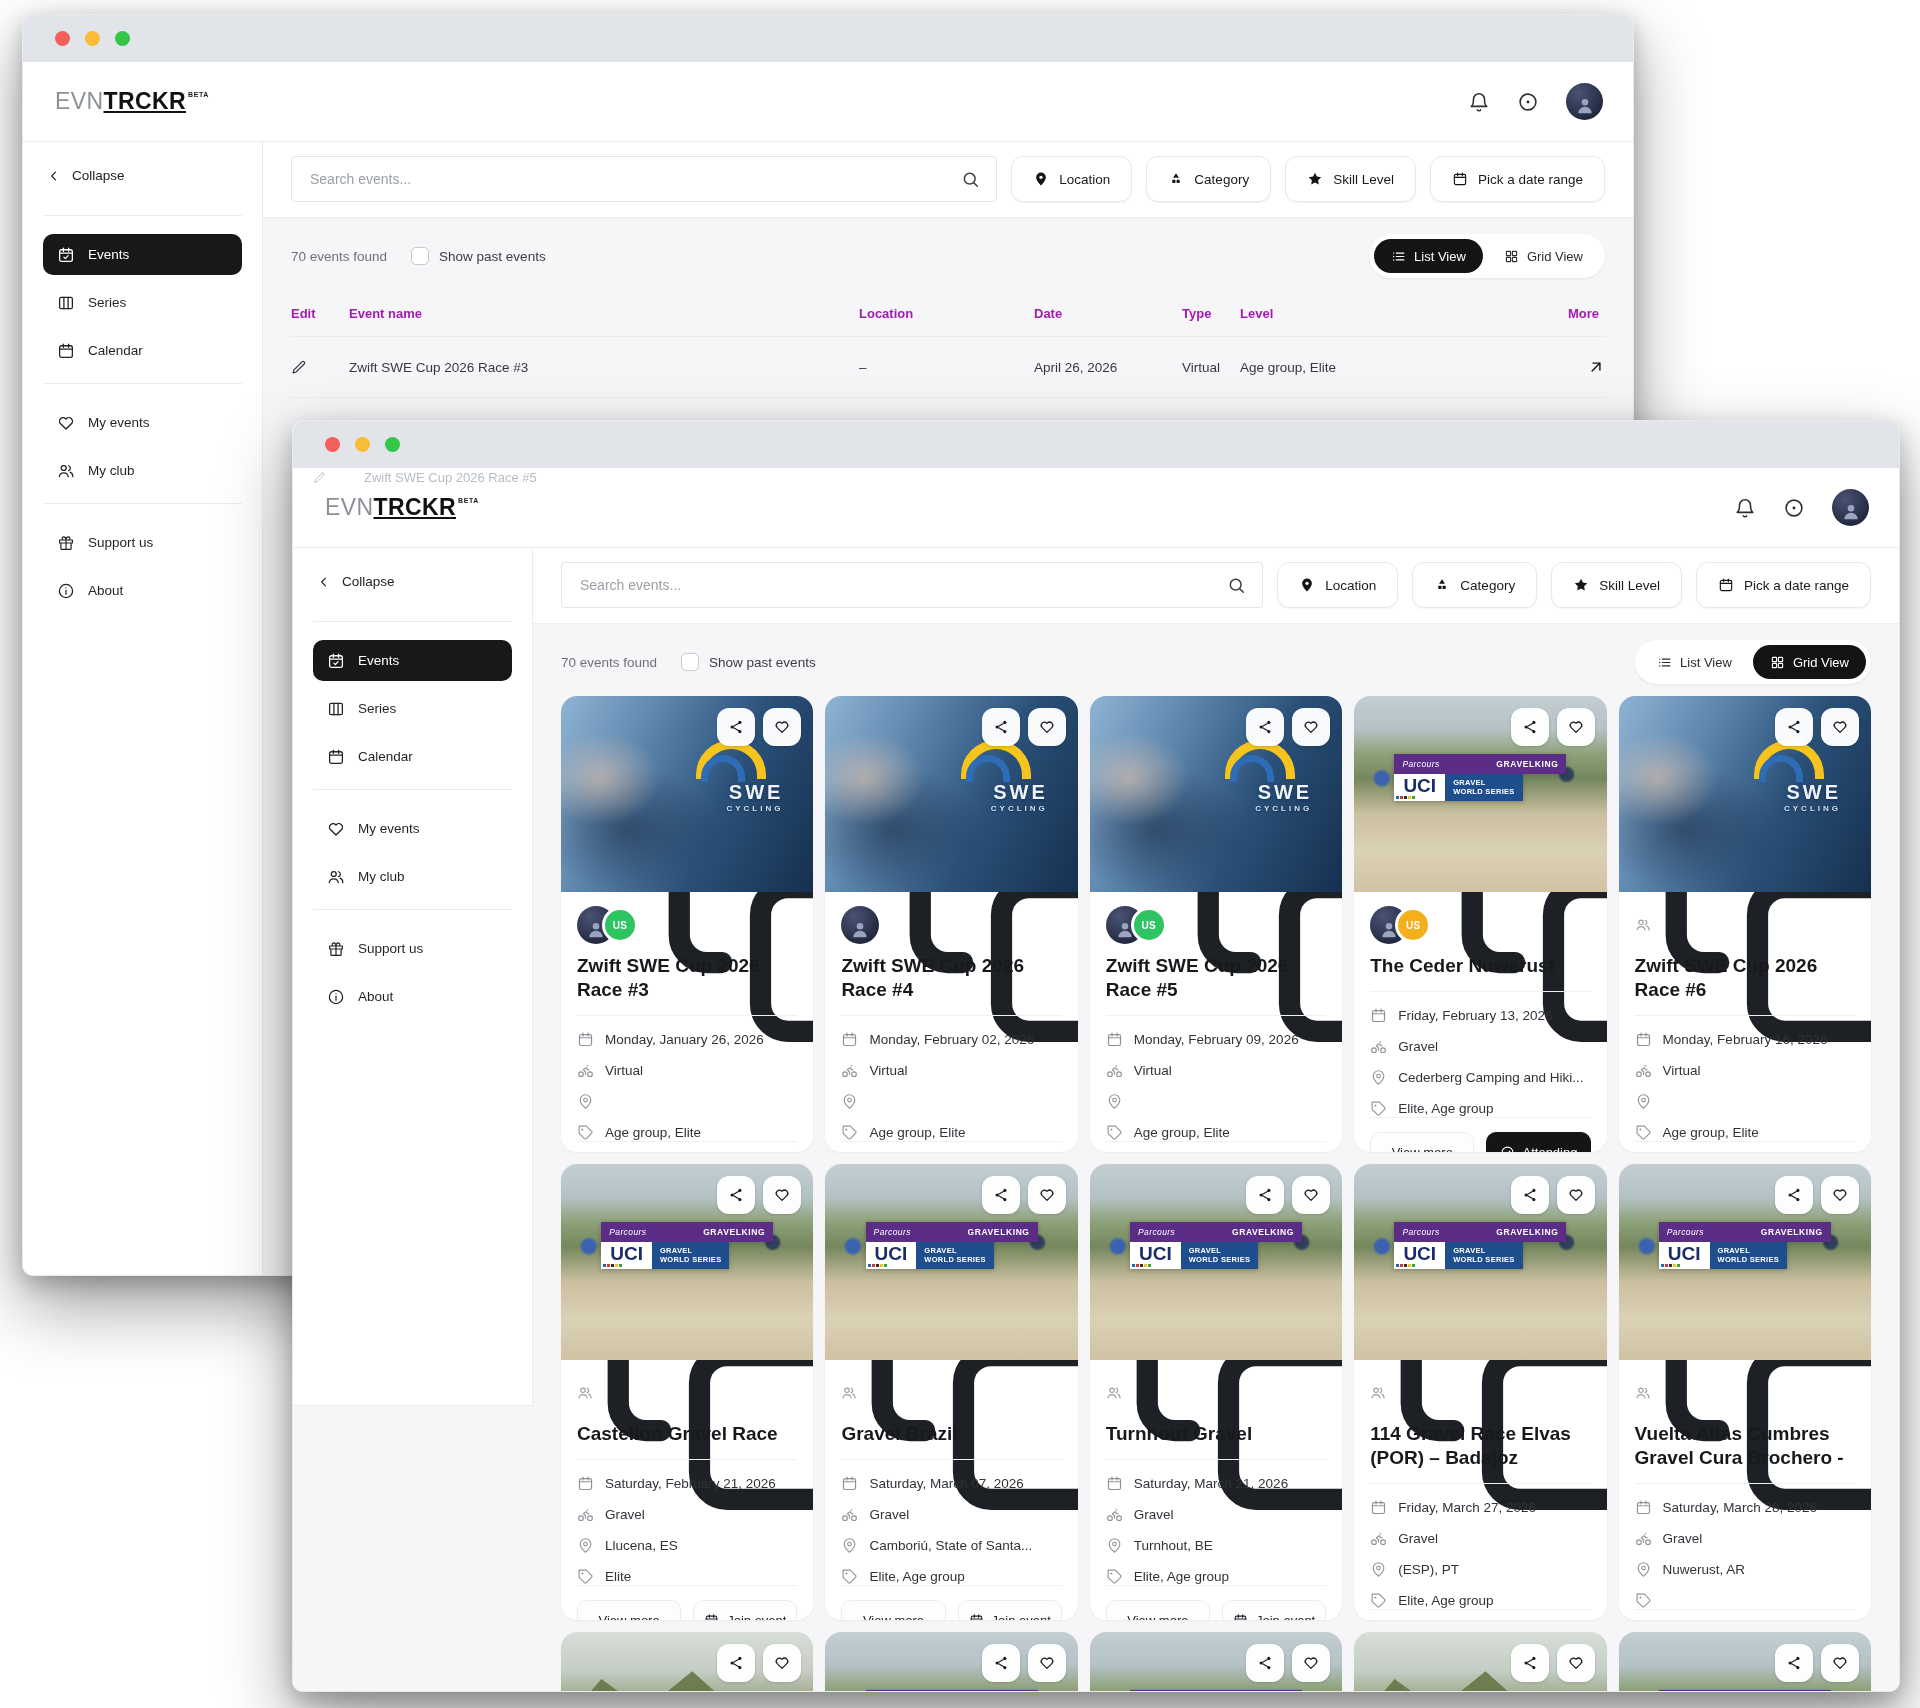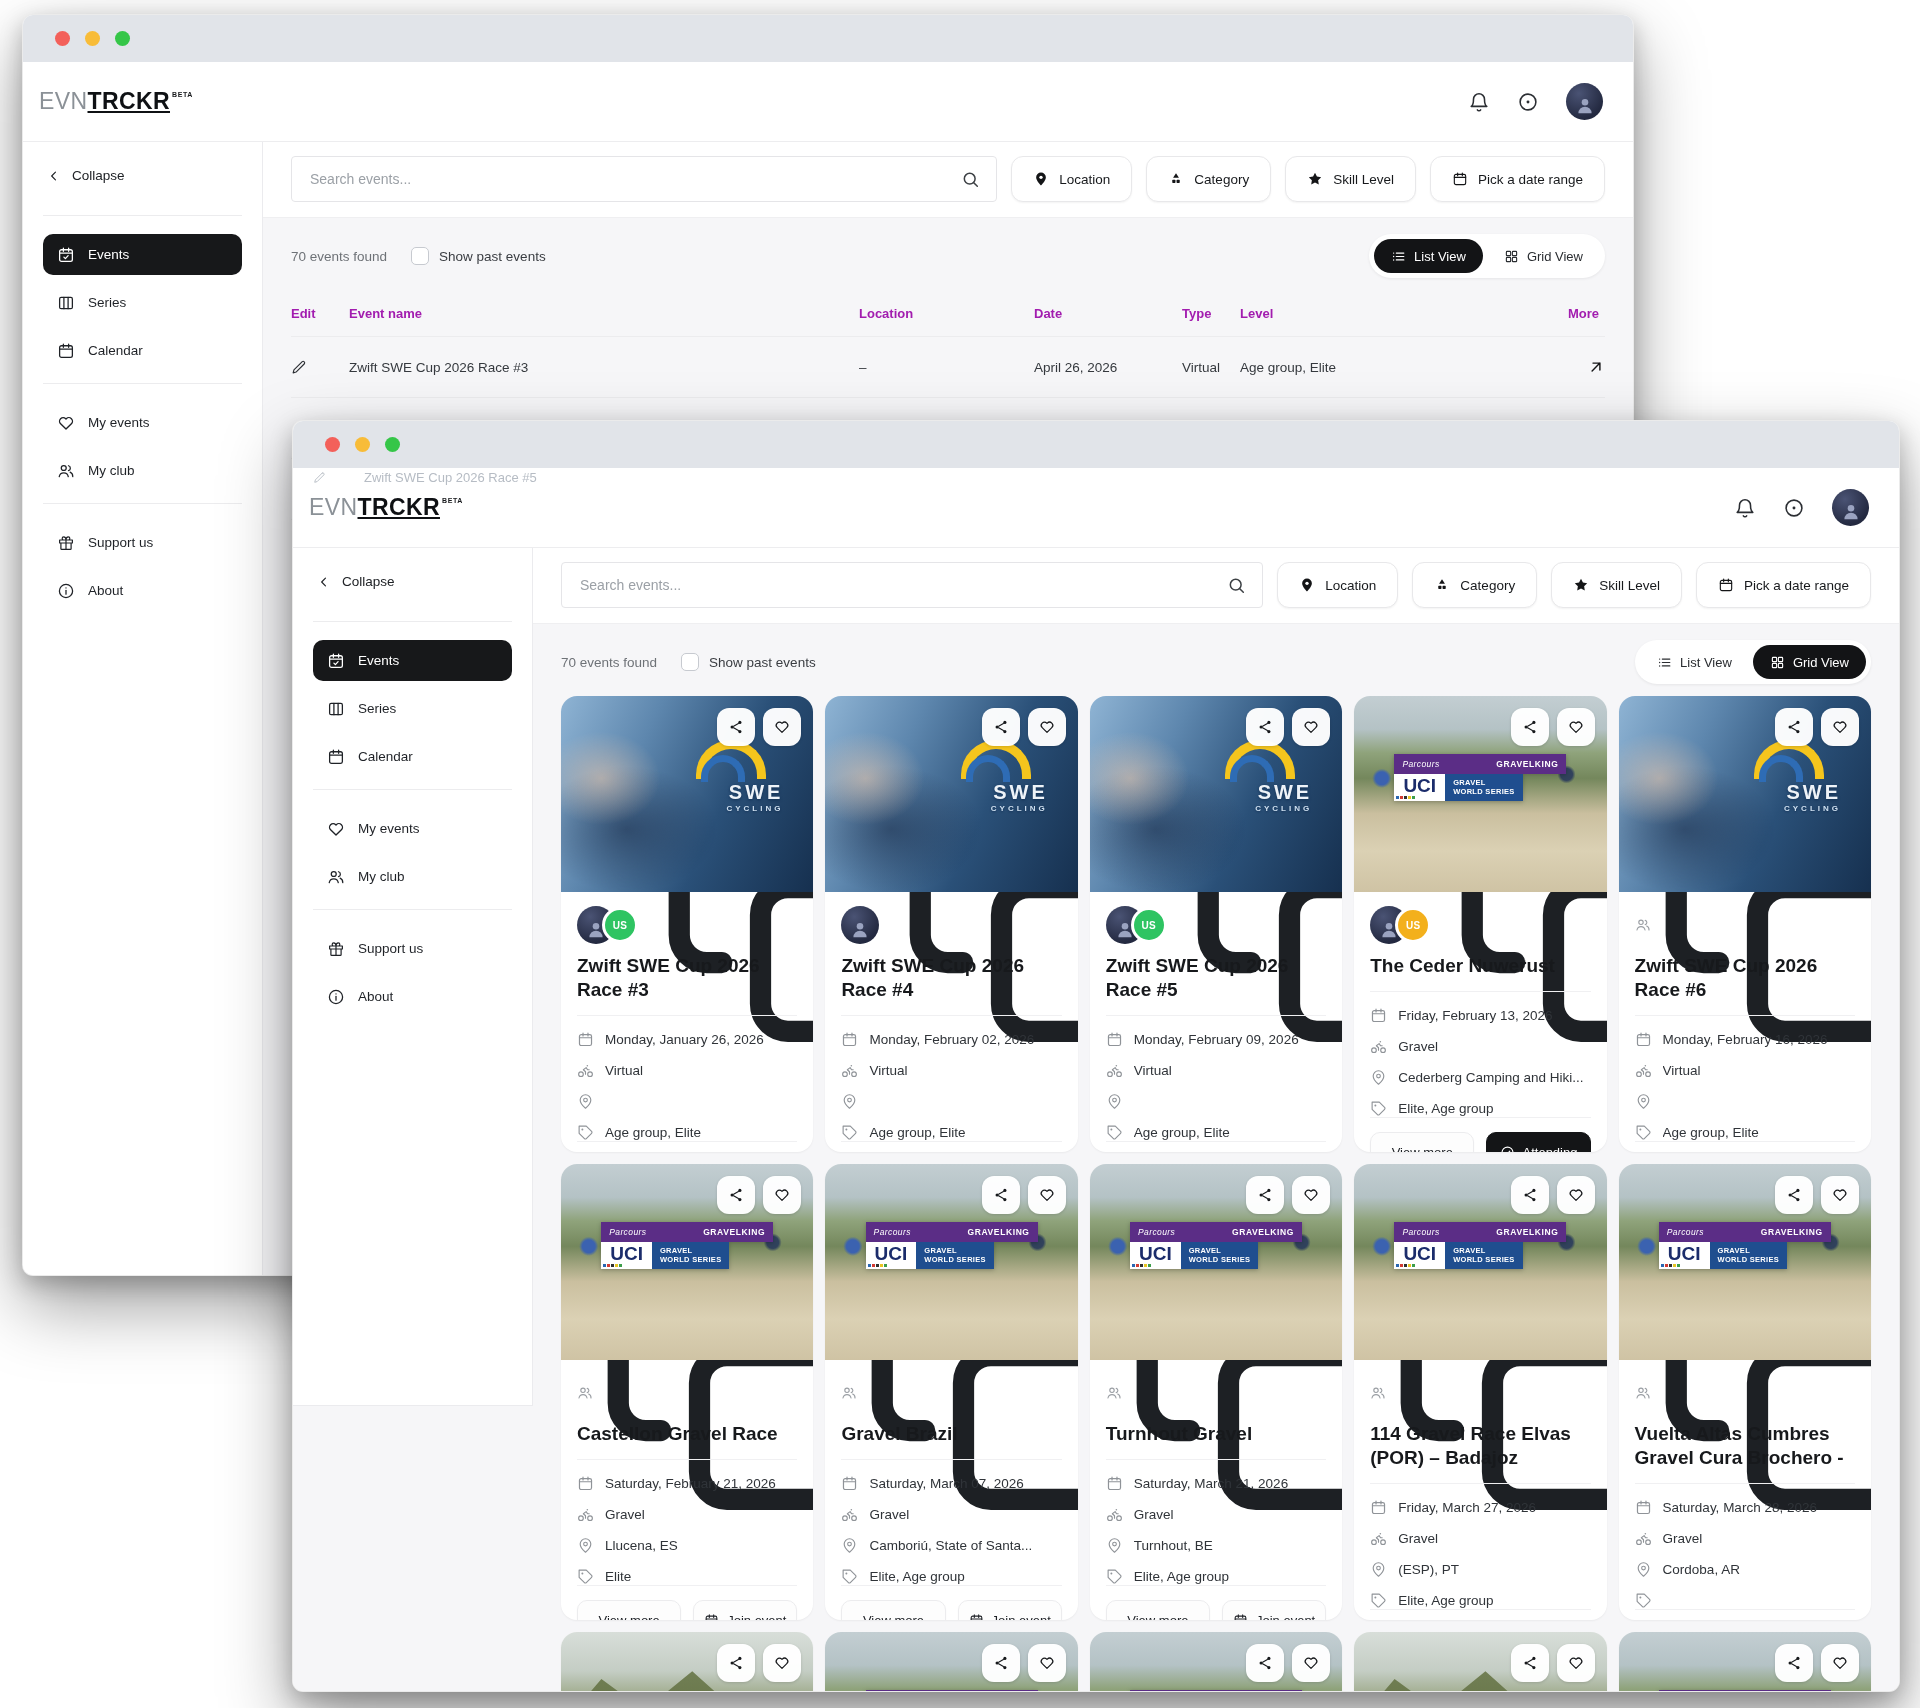--- a/index.html
+++ b/index.html
@@ -15,21 +15,21 @@
     box-shadow:0 30px 70px rgba(0,0,0,.38),0 8px 22px rgba(0,0,0,.22);
     border:1px solid rgba(0,0,0,.08);
     display:flex;flex-direction:column;box-sizing:border-box;
   }
   #win-back{left:22px;top:14px;width:1612px;height:1262px;z-index:1;}
   #win-front{left:292px;top:420px;width:1608px;height:1272px;z-index:2;}
   .titlebar{height:47px;flex:0 0 auto;background:#e1e4e9;display:flex;align-items:center;padding-left:32px;gap:15px;}
   .tl{width:15px;height:15px;border-radius:50%;border:none;padding:0;}
   .tl.red{background:#f3605a}.tl.yellow{background:#f8bc38}.tl.green{background:#35c648}
   .appbar{height:79px;flex:0 0 auto;background:#fff;border-bottom:1px solid #ededef;
-    display:flex;align-items:center;justify-content:space-between;padding:0 30px 0 16px;position:relative;}
+    display:flex;align-items:center;justify-content:space-between;padding:0 30px 0 32px;position:relative;}
   .logo{font-size:23px;letter-spacing:.4px;display:flex;align-items:flex-start;}
   .lg-light{color:#8b9197;font-weight:400;}
   .lg-bold{color:#0f1114;font-weight:800;text-decoration:underline;}
   .lg-sup{font-size:7px;font-weight:700;letter-spacing:.6px;color:#17191c;margin:3px 0 0 2px;}
   .appbar-right{display:flex;align-items:center;gap:27px;}
   .appbar-ico{width:22px;height:22px;color:#2b2e33;background:none;border:none;padding:0;}
   .avatar-top{width:37px;height:37px;border-radius:50%;border:none;padding:0;overflow:hidden;
     background:radial-gradient(circle at 35% 28%,#4a5374,#232940 72%);display:flex;align-items:center;justify-content:center;}
   .av-ico{width:22px;height:22px;color:#9aa3c0;margin-top:6px;}
   
@@ -1775,21 +1775,21 @@
                     </span>
                     <span class="txt">Gravel</span>
                   </li>
         <li>
                     <span class="mi" data-icon="pin">
                       <svg viewBox="0 0 24 24" fill="none" stroke="currentColor" stroke-width="1.6" stroke-linecap="round" stroke-linejoin="round">
                         <path d="M19.5 10c0 5.6-7.5 11.5-7.5 11.5S4.5 15.6 4.5 10a7.5 7.5 0 0 1 15 0z"></path>
                         <circle cx="12" cy="10" r="2.6"></circle>
                       </svg>
                     </span>
-                    <span class="txt">Cordoba, AR</span>
+                    <span class="txt">Nuwerust, AR</span>
                   </li>
         <li>
                     <span class="mi" data-icon="tag">
                       <svg viewBox="0 0 24 24" fill="none" stroke="currentColor" stroke-width="1.6" stroke-linecap="round" stroke-linejoin="round">
                         <path d="m20.6 13.1-7.5 7.5a1.8 1.8 0 0 1-2.6 0L3 13.1V3h10.1l7.5 7.5a1.8 1.8 0 0 1 0 2.6z"></path>
                         <circle cx="7.6" cy="7.6" r="0.6" fill="currentColor"></circle>
                       </svg>
                     </span>
                     <span class="txt"></span>
                   </li>

